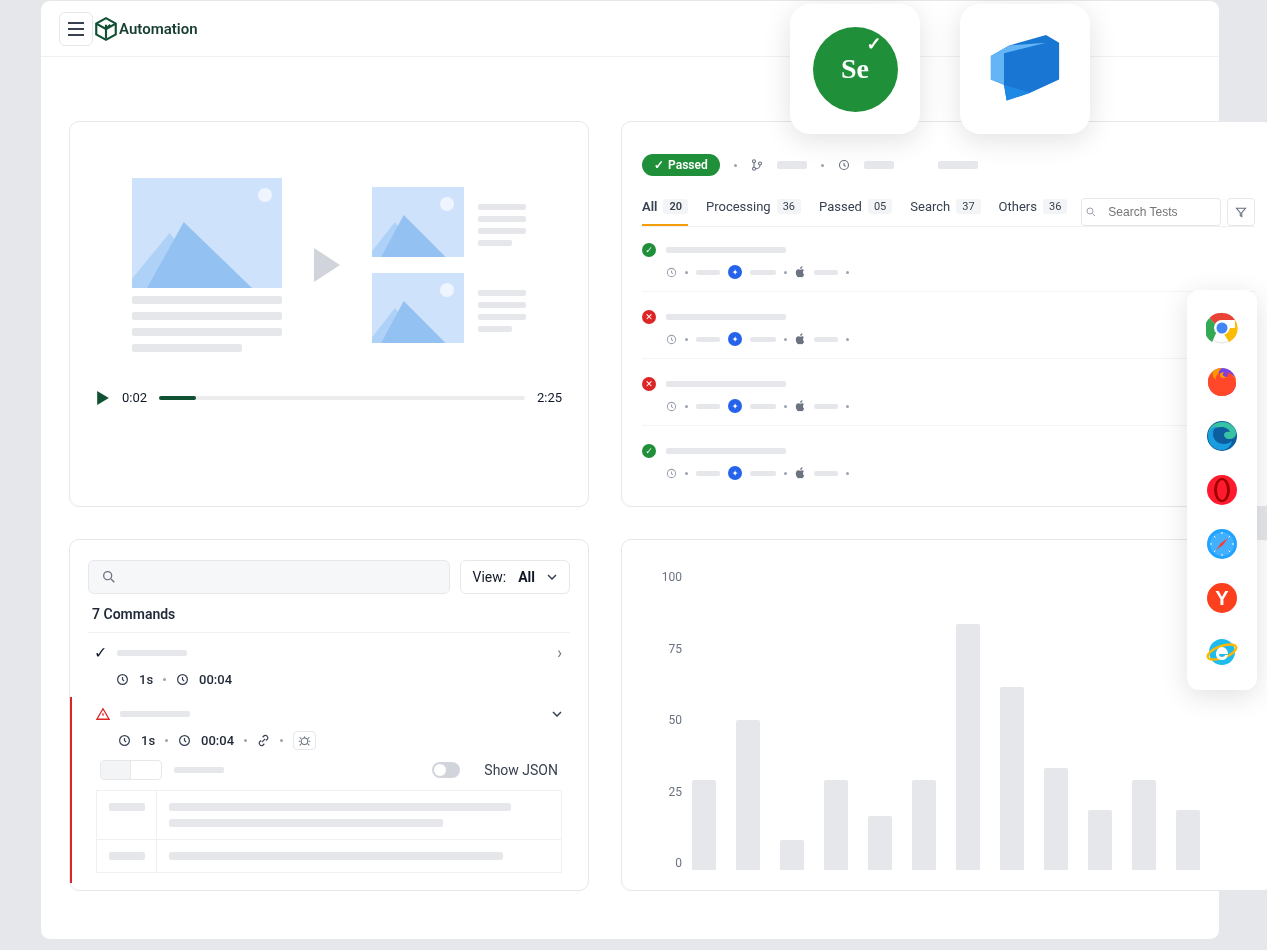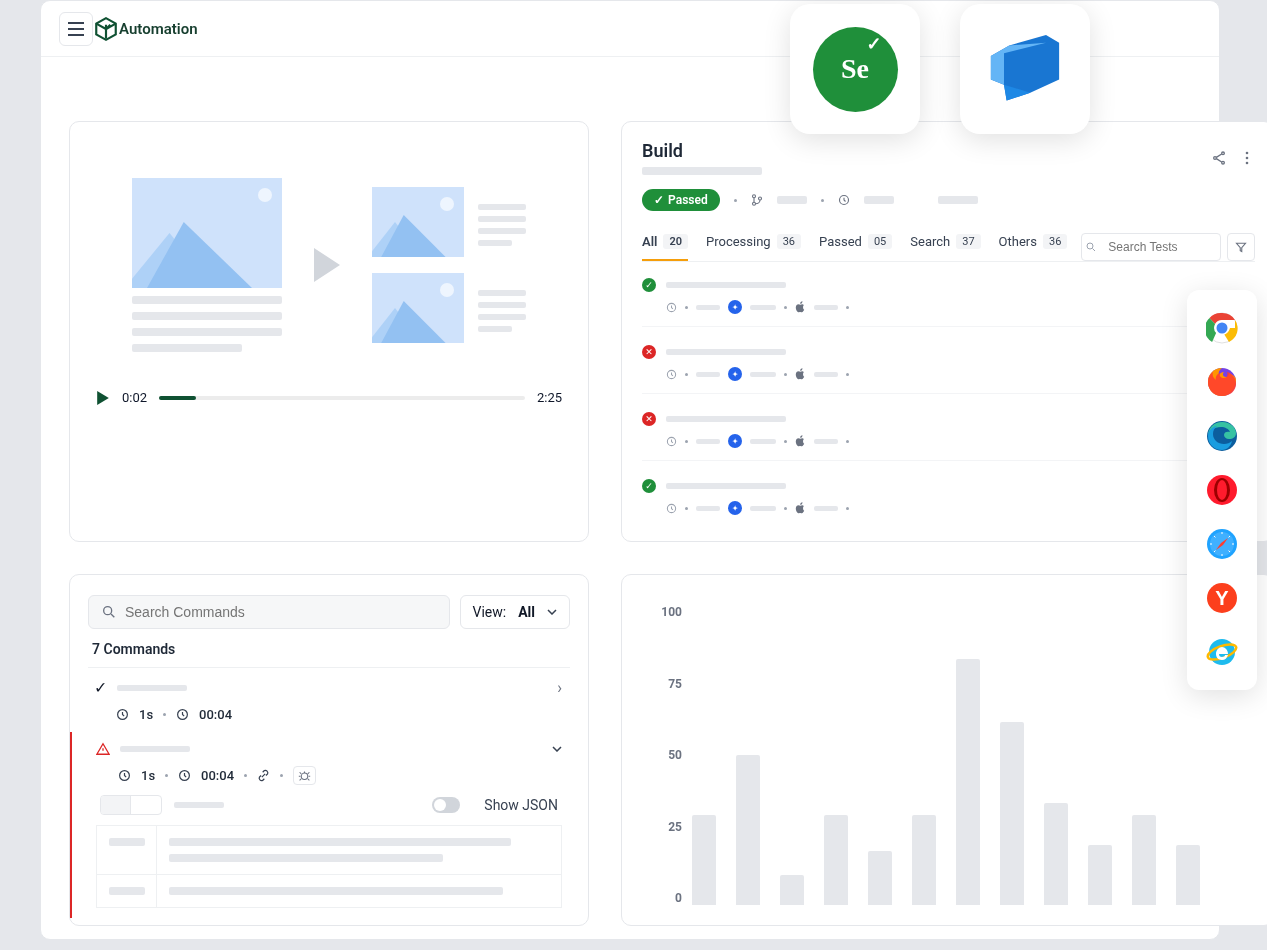--- a/index.html
+++ b/index.html
@@ -183,21 +183,21 @@
 .table-stub { border:1px solid #eef0f2; }
 .table-stub-row { display:flex; border-top:1px solid #eef0f2; }
 .table-stub-row:first-child{border-top:none;}
 .table-stub-cell { padding:12px; }
 .table-stub-cell:first-child { width:60px; border-right:1px solid #eef0f2; }
 .table-stub-cell .ph { height:8px; background:#e5e7eb; border-radius:2px; }
 
 
 .chart-panel { padding: 30px 30px 20px 30px; }
 .chart-area { position: relative; height: 300px; margin-left: 34px; }
-.y-axis { position: absolute; left: -34px; top: 0; bottom: 0; width: 30px; display: flex; flex-direction: column; justify-content: space-between; font-size: 12px; color: #6b7280; text-align: right; font-weight: bold; }
+.y-axis { position: absolute; left: -34px; top: 0; bottom: 0; width: 30px; display: flex; flex-direction: column; justify-content: space-between; font-size: 12px; color: #6b7280; text-align: right; }
 .bars { display: flex; align-items: flex-end; gap: 20px; height: 100%; padding: 0 6px; }
 .bar { width: 24px; background: #e5e7eb; border-radius: 2px 2px 0 0; }
 
 
 .badge-card {
   position: absolute; top: 4px; width: 130px; height: 130px;
   background: #fff; border-radius: 20px; box-shadow: 0 6px 28px rgba(0,0,0,.12);
   display:flex; align-items:center; justify-content:center;
 }
 .selenium-badge { left: 790px; }
@@ -291,43 +291,20 @@
         </span>
         <span class="time-text">0:02</span>
         <div class="progress-track">
           <div class="progress-fill" id="progress-fill" style="width: 10%;"></div>
         </div>
         <span class="time-text">2:25</span>
       </div>
     </div>
 
     <div class="panel build-panel">
-      <div class="build-header">
-        <div>
-          <div class="build-title">Build</div>
-          <div class="stub-line build-title-sub"></div>
-        </div>
-        <div class="build-actions">
-          <span>
-              <svg width="16" height="16" viewBox="0 0 24 24" fill="none" stroke="currentColor" stroke-width="2">
-                <circle cx="18" cy="5" r="2"></circle>
-                <circle cx="6" cy="12" r="2"></circle>
-                <circle cx="18" cy="19" r="2"></circle>
-                <path d="M8 11l8-5M8 13l8 5"></path>
-              </svg>
-            </span>
-          <span>
-              <svg width="16" height="16" viewBox="0 0 16 16">
-                <circle cx="8" cy="3" r="1.3" fill="currentColor"></circle>
-                <circle cx="8" cy="8" r="1.3" fill="currentColor"></circle>
-                <circle cx="8" cy="13" r="1.3" fill="currentColor"></circle>
-              </svg>
-            </span>
-        </div>
-      </div>
       <div class="meta-row">
         <span class="pill-passed">
           <span>✓</span>
           <span>Passed</span>
         </span>
         <span class="dot-sep"></span>
         <span class="meta-ico">
             <svg width="12" height="12" viewBox="0 0 16 16" stroke="currentColor" fill="none" stroke-width="1.5">
               <circle cx="4" cy="3" r="2"></circle>
               <circle cx="4" cy="13" r="2"></circle>
@@ -484,21 +461,20 @@
         </div>
     </div>
 
     <div class="panel cmd-panel">
       <div class="cmd-search-row">
         <div class="cmd-search">
           <svg width="16" height="16" viewBox="0 0 24 24" fill="none" stroke="#6b7280" stroke-width="2">
               <circle cx="10" cy="10" r="6"></circle>
               <path d="M20 20l-5-5"></path>
             </svg>
-          <input placeholder="Search Commands" style="">
         </div>
         <div class="view-sel">
           <span>View:</span>
           <strong>All</strong>
           <svg width="10" height="6" viewBox="0 0 10 6">
               <path d="M1 1l4 4 4-4" stroke="#374151" stroke-width="1.5" fill="none"></path>
             </svg>
         </div>
       </div>
       <div class="cmd-count">7 Commands</div>

